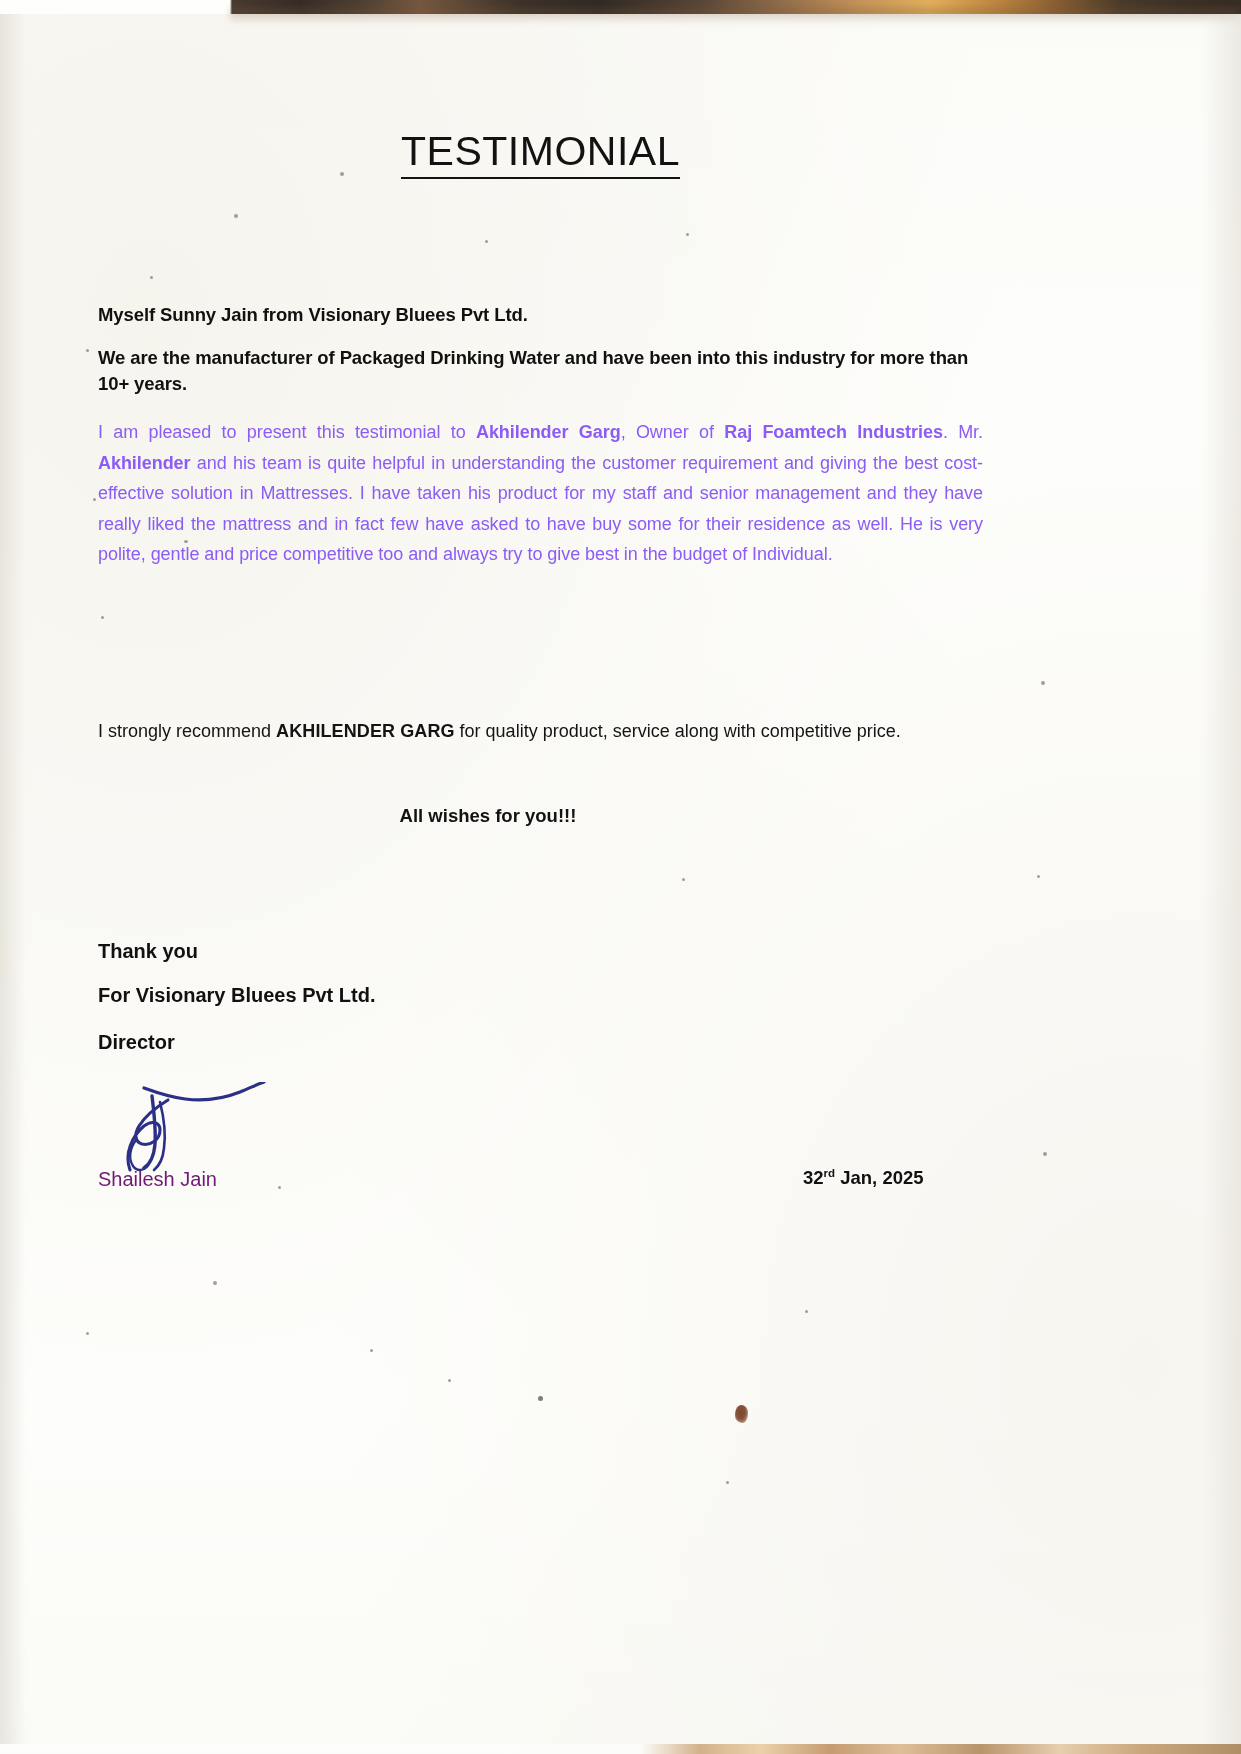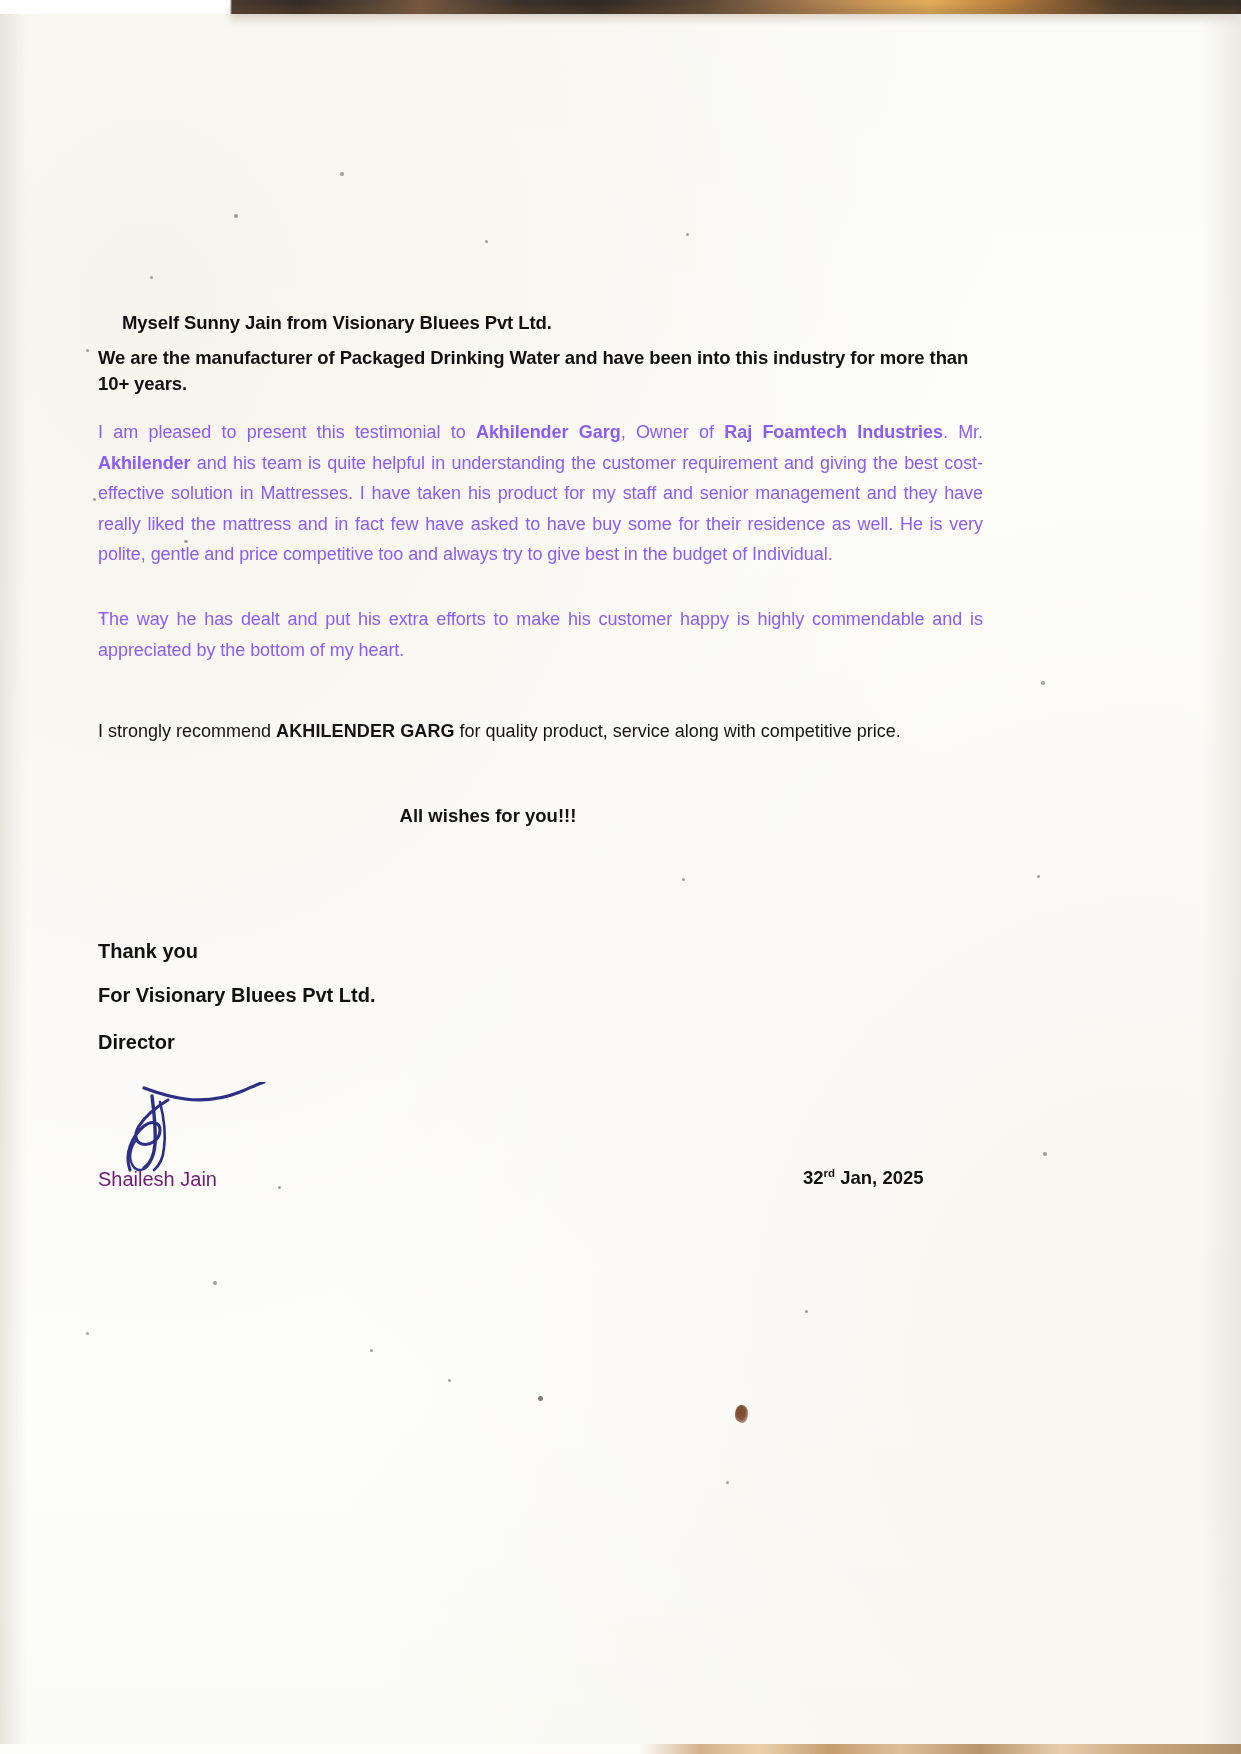--- a/index.html
+++ b/index.html
@@ -156,30 +156,30 @@
   <div class="speck" style="left:448px;top:1379px;width:3px;height:3px;"></div>
   <div class="speck" style="left:726px;top:1481px;width:3px;height:3px;"></div>
   <div class="speck" style="left:101px;top:616px;width:3px;height:3px;"></div>
   <div class="speck" style="left:93px;top:498px;width:3px;height:3px;"></div>
   <div class="speck" style="left:184px;top:540px;width:4px;height:3px;"></div>
 
   <div class="ink-blot"></div>
 
   <div class="content">
 
-
-    <div class="block lead" style="top:310px;margin-left:24px;">Myself Sunny Jain from Visionary Bluees Pvt Ltd.</div>
+    <div class="doc-title"><span>TESTIMONIAL</span></div>
+
+    <div class="block lead" style="top:302px;">Myself Sunny Jain from Visionary Bluees Pvt Ltd.</div>
 
     <div class="block lead" style="top:345px;width:882px;">We are the manufacturer of Packaged Drinking Water and have been into this industry for more than 10+ years.</div>
 
     <div class="block body-para" style="top:417px;">
       <span>I am pleased to present this testimonial to </span><b>Akhilender Garg</b><span>, Owner of </span><b>Raj Foamtech Industries</b><span>.  Mr. </span><b>Akhilender</b><span> and his team is quite helpful in understanding the customer requirement and giving the best cost-effective solution in Mattresses. I have taken his product for my staff and senior management and they have really liked the mattress and in fact few have asked to have buy some for their residence as well. He is very polite, gentle and price competitive too and always try to give best in the budget of Individual.</span>
     </div>
 
-    <div class="block body-para" style="top:604px;">The way he has dealt and put his extra efforts to make his customer happy is highly commendable and is appreciated by the bottom of my heart.</div>
 
     <div class="block wishes" style="top:805px;left:90px;">All wishes for you!!!</div>
 
     <div class="block recommend" style="top:717px;">
       <span>I strongly recommend </span><b>AKHILENDER GARG</b><span> for quality product, service along with competitive price.</span>
     </div>
 
     <div class="block signoff" style="top:940px;">Thank you</div>
     <div class="block signoff" style="top:984px;">For Visionary Bluees Pvt Ltd.</div>
     <div class="block signoff" style="top:1031px;">Director</div>

